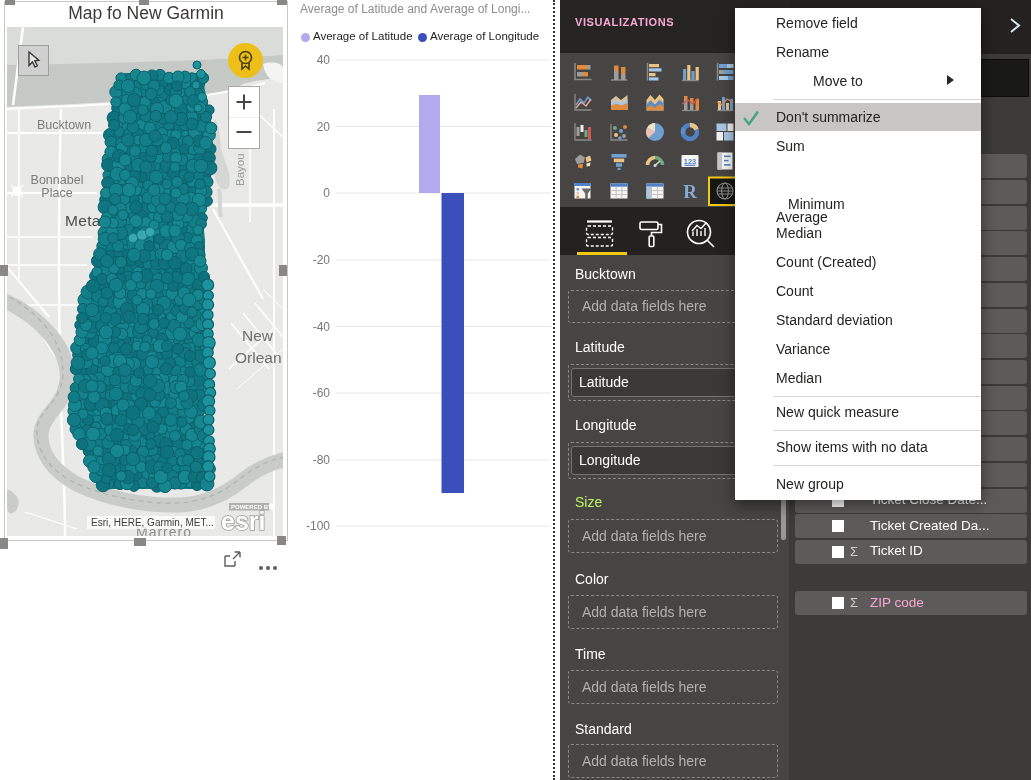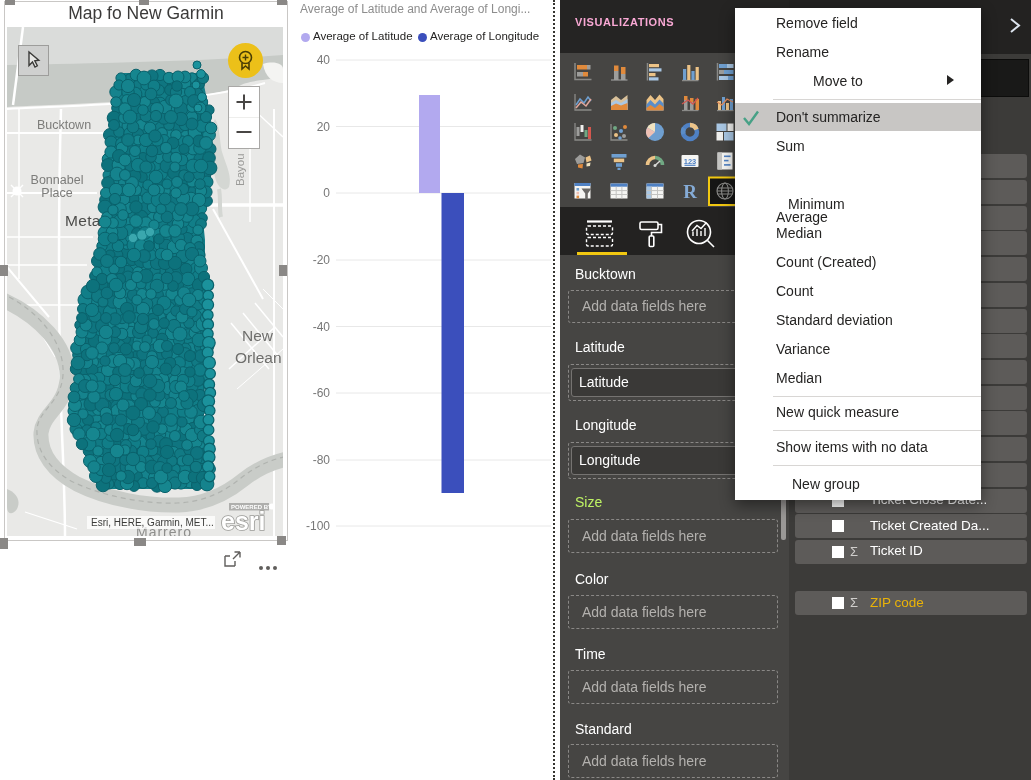--- a/index.html
+++ b/index.html
@@ -1255,21 +1255,21 @@
 <div class="abs" style="left:6px;top:539.9px;width:232px;height:24px;background:#5d5b59;border-radius:3px;">
         <span style="position:absolute;left:37px;top:6px;width:12px;height:12px;background:#fff;"></span>
         <span style="position:absolute;left:55px;top:4px;color:#d0cecc;font-size:13px;">Σ</span>
         <span style="position:absolute;left:75px;top:3.5px;color:#fff;font-size:13.5px;white-space:nowrap;">Ticket ID</span>
       </div>
 
 
 <div class="abs" style="left:6px;top:591.3px;width:232px;height:24px;background:#5d5b59;border-radius:3px;">
         <span style="position:absolute;left:37px;top:6px;width:12px;height:12px;background:#fff;"></span>
         <span style="position:absolute;left:55px;top:4px;color:#d0cecc;font-size:13px;">Σ</span>
-        <span style="position:absolute;left:75px;top:3.5px;color:#eab308;font-size:13.5px;white-space:nowrap;">ZIP code</span>
+        <span style="position:absolute;left:75px;top:3.5px;color:#f9a8d4;font-size:13.5px;white-space:nowrap;">ZIP code</span>
       </div>
 </div>
 
 <div class="abs" style="left:735px;top:8px;width:246px;height:492px;background:#ffffff;box-shadow:0 5px 14px rgba(0,0,0,0.45);font-size:14px;color:#252423;z-index:50;">
 
   <div class="abs" style="left:41px;top:8px;height:15px;line-height:15px;">Remove field</div>
 
   <div class="abs" style="left:41px;top:37px;height:15px;line-height:15px;">Rename</div>
 
   <div class="abs" style="left:41px;top:66px;height:15px;line-height:15px;margin-left:37px;">Move to</div>
@@ -1307,16 +1307,16 @@
   <div class="abs" style="left:38px;top:388px;width:208px;height:1px;background:#d8d6d4;"></div>
 
   <div class="abs" style="left:41px;top:397px;height:15px;line-height:15px;">New quick measure</div>
 
   <div class="abs" style="left:38px;top:422px;width:208px;height:1px;background:#d8d6d4;"></div>
 
   <div class="abs" style="left:41px;top:432px;height:15px;line-height:15px;">Show items with no data</div>
 
   <div class="abs" style="left:38px;top:457px;width:208px;height:1px;background:#d8d6d4;"></div>
 
-  <div class="abs" style="left:41px;top:469px;height:15px;line-height:15px;margin-left:16px;">New group</div>
+  <div class="abs" style="left:41px;top:469px;height:15px;line-height:15px;">New group</div>
 </div>
 
 </div>
 
 </body></html>

